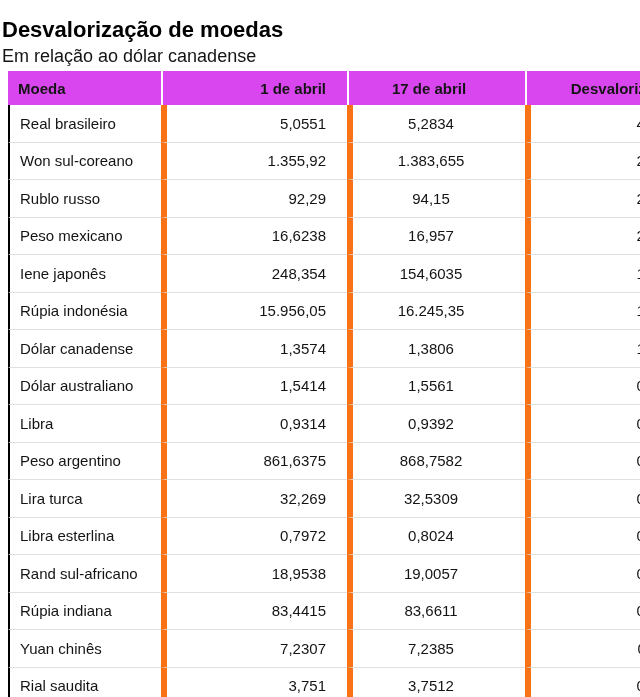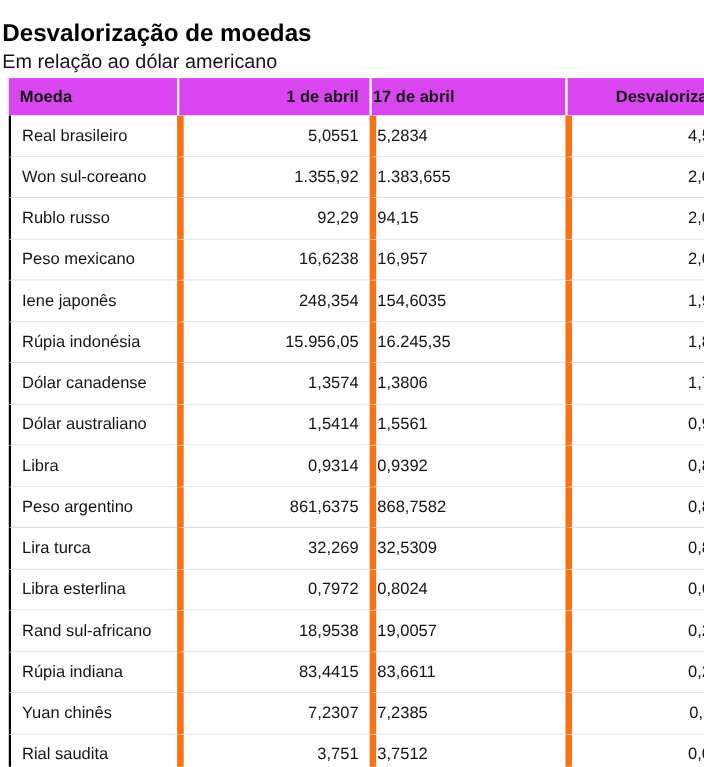--- a/index.html
+++ b/index.html
@@ -53,39 +53,39 @@
     vertical-align: middle;
     border-bottom: 1px solid #e0e0e0;
     background: #ffffff;
     white-space: nowrap;
     box-sizing: content-box;
   }
   table.currency td + td { border-left: 6px solid #f97316; }
   table.currency td:first-child { border-left: 2px solid #000000; }
   table.currency td:last-child { border-right: 1px solid #e0e0e0; }
   .c0 { width: 152px; text-align: left;  padding-left: 10px; }
-  .c1 { width: 162px; text-align: right; padding-right: 10px; margin-top: 16px; }
-  .c2 { width: 158px; text-align: left; padding-right: 17px; margin-top: 12px; }
+  .c1 { width: 162px; text-align: right; padding-right: 21px; margin-top: 16px; }
+  .c2 { width: 158px; text-align: center; padding-right: 17px; margin-top: 12px; }
   .c3 { width: 152px; text-align: right; padding-right: 7px; }
   th.c0 { width: 142px; } 
   .footer {
     margin-top: 3px;
     border-top: 2px solid #141414;
     width: 640px;
     display: flex;
     justify-content: space-between;
     align-items: center;
     padding-top: 7px;
   }
 </style>
 </head>
 <body>
 
 <h1 class="title">Desvalorização de moedas</h1>
-<p class="subtitle">Em relação ao dólar americano</p>
+<p class="subtitle">Em relação ao dólar canadense</p>
 
 <table class="currency">
   <thead>
     <tr>
         <th class="c0">Moeda</th>
         <th class="c1">1 de abril</th>
         <th class="c2">17 de abril</th>
         <th class="c3">Desvalorização</th>
       </tr>
   </thead>

